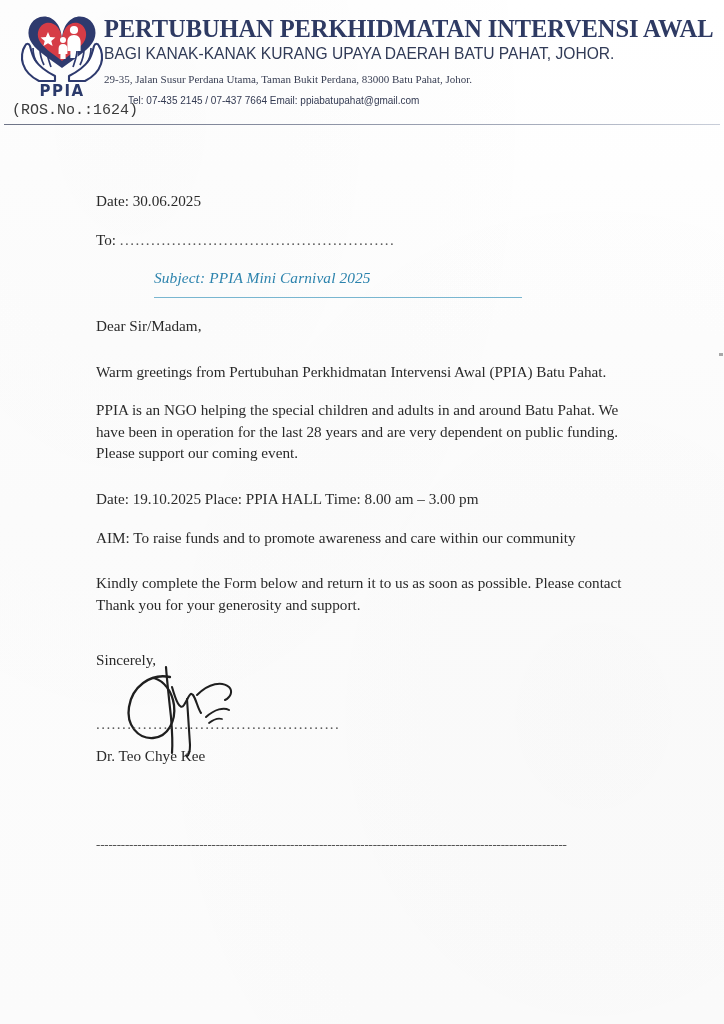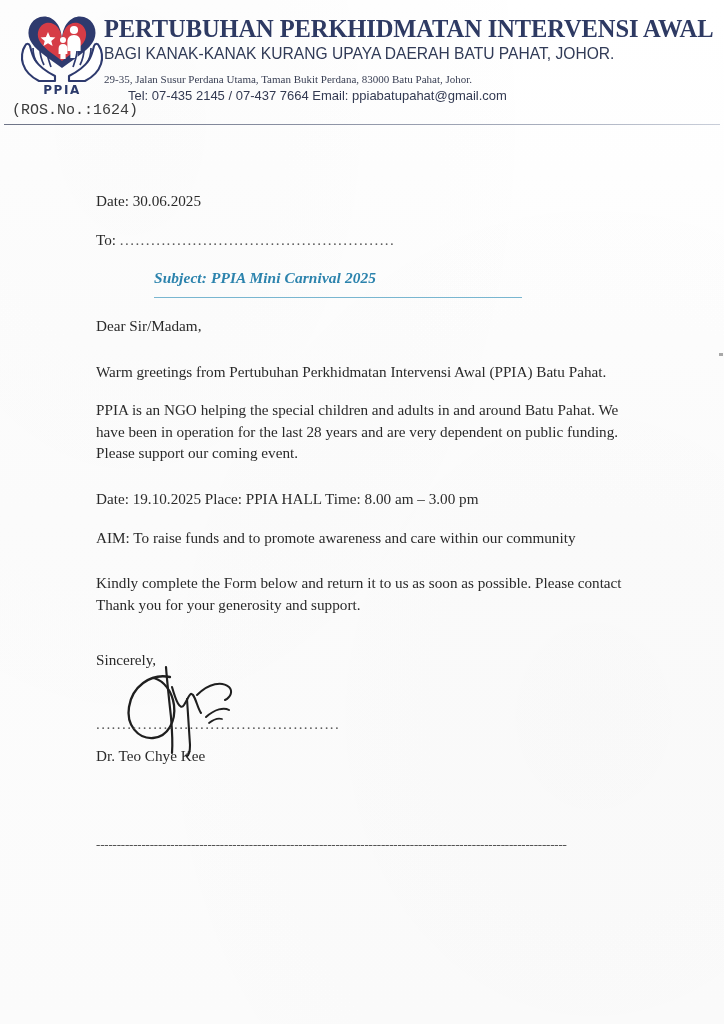--- a/index.html
+++ b/index.html
@@ -48,21 +48,21 @@
   .logo-mark {
     display: block;
     margin: 0 auto;
   }
   .logo-wordmark {
     position: absolute;
     left: 0;
     top: 76px;
     width: 100px;
     font-family: "DejaVu Sans", sans-serif;
-    font-size: 12px;
+    font-size: 15px;
     font-weight: 700;
     letter-spacing: 1.5px;
     color: #2b3a6b;
     line-height: 1;
   }
   .logo-regno {
     position: absolute;
     left: 0;
     top: 95px;
     width: 100px;
@@ -98,24 +98,24 @@
   .org-addr {
     font-family: Liberation Serif, serif;
     font-size: 11px;
     color: #3a4055;
     line-height: 1.15;
     margin-top: 10px;
     white-space: nowrap;
   }
   .org-contact {
     font-family: "Liberation Sans", sans-serif;
-    font-size: 13px;
+    font-size: 10px;
     color: #333a52;
     line-height: 1.15;
-    margin-top: 3px;
+    margin-top: 9px;
     padding-left: 24px;
     white-space: nowrap;
   }
 
   .header-rule {
     position: absolute;
     left: 4px;
     top: 124px;
     width: 716px;
     height: 1px;
@@ -144,21 +144,21 @@
   .dotline {
     letter-spacing: 1.4px;
     color: #5a5a5a;
   }
 
   .subject-wrap {
     margin-left: 58px;
     width: 372px;
   }
   .subject-text {
-    font-weight: 700;
+    font-weight: 400;
     font-style: italic;
     font-size: 15.4px;
     color: #2c83ad;
     letter-spacing: 0.1px;
   }
   .subject-rule {
     margin-top: 8px;
     height: 1px;
     width: 368px;
     background: #79b6d0;

